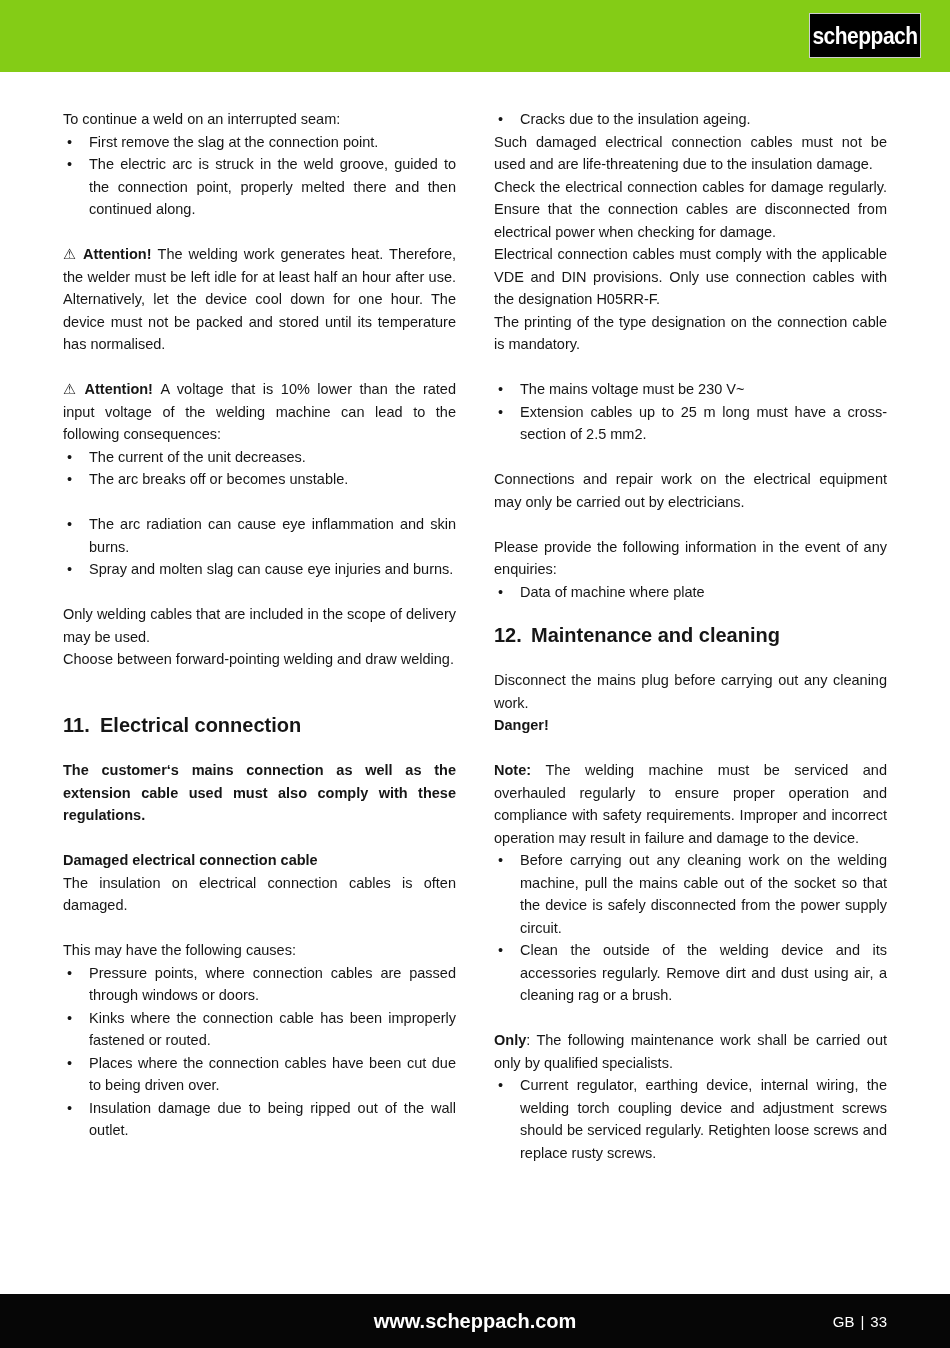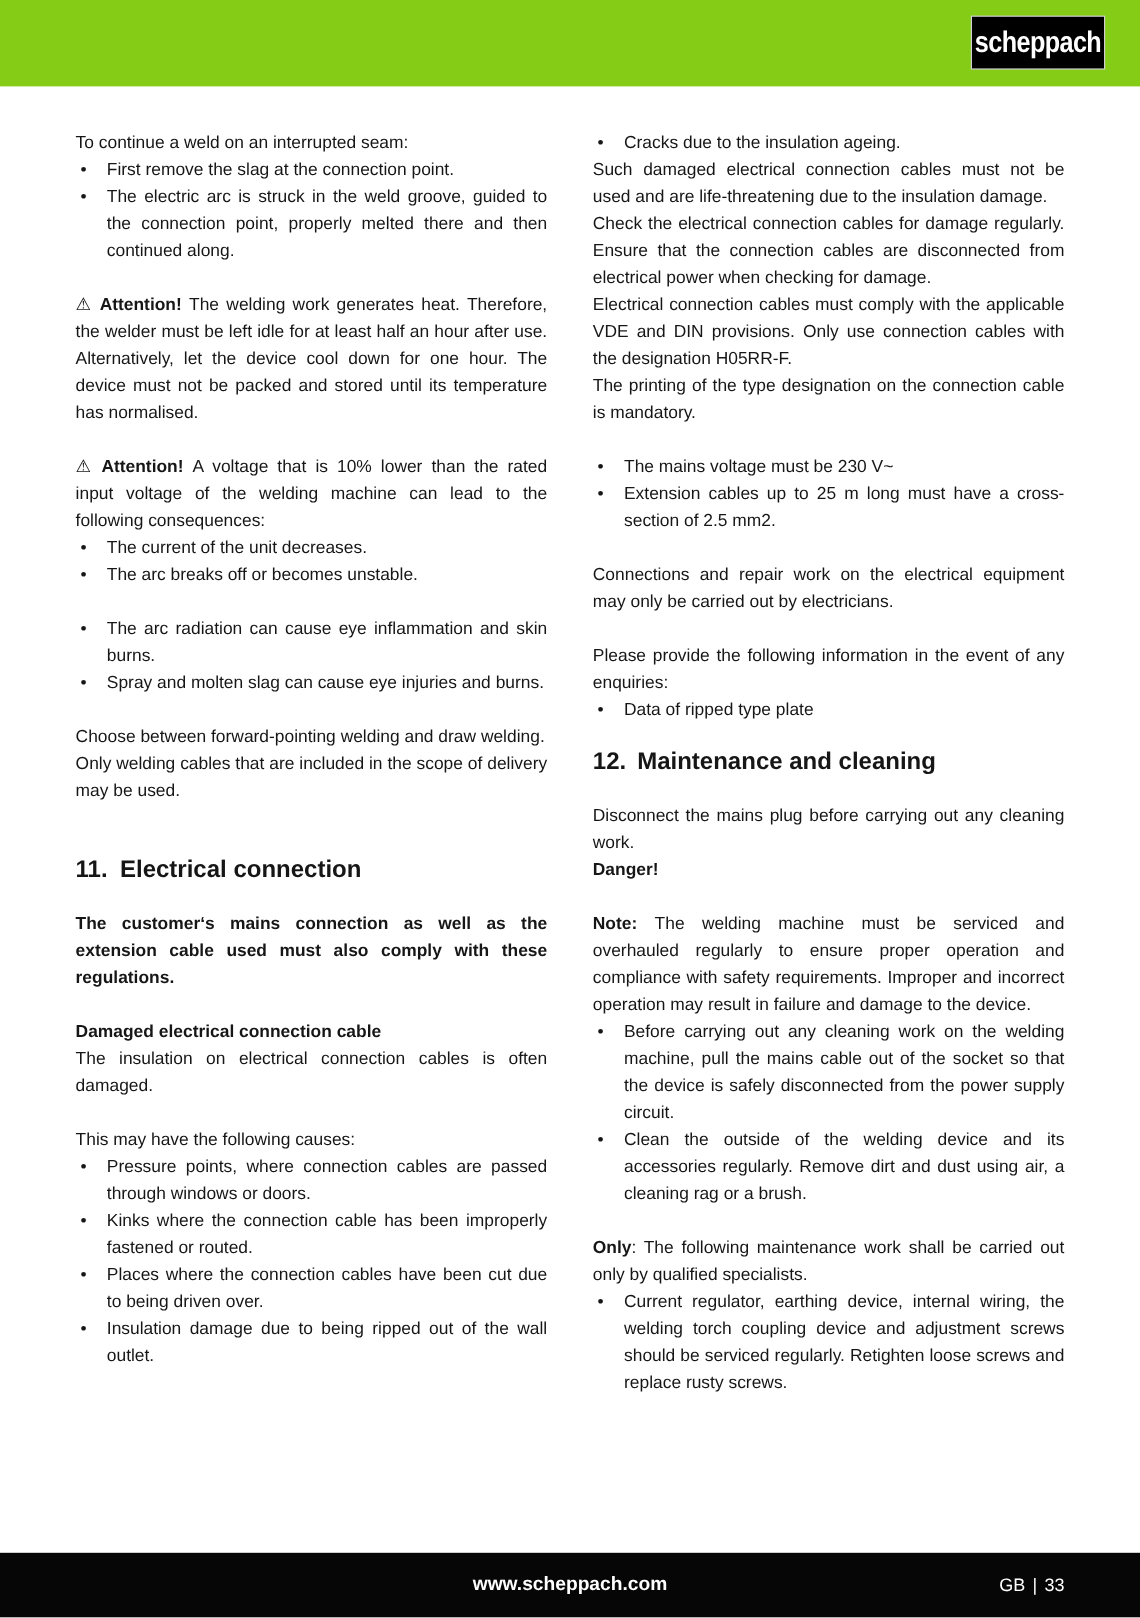--- a/index.html
+++ b/index.html
@@ -41,21 +41,21 @@
   .h2 .num { display:inline-block; min-width:37px; }
   .li { display:flex; }
   .li .dot { flex:0 0 22px; padding-left:4px; }
   .li .btext { flex:1; text-align:justify; min-width:0; }
   .footer {
     position:absolute; bottom:0; left:0; width:950px; height:54px;
     background:#060606; color:#ffffff;
   }
   .site {
     position:absolute; left:0; right:0; top:50%; transform:translateY(-50%);
-    text-align:center; font-weight:bold; font-size:16px;
+    text-align:center; font-weight:bold; font-size:20px;
   }
   .pageno {
     position:absolute; right:63px; top:50%; transform:translateY(-50%);
     font-size:15px;
   }
   .pageno .sep { margin:0 6px; }
 </style>
 </head>
 <body>
 
@@ -99,22 +99,22 @@
           <div class="li">
             <span class="dot">•</span>
             <span class="btext">The arc radiation can cause eye inflammation and skin burns.</span>
           </div>
           <div class="li">
             <span class="dot">•</span>
             <span class="btext">Spray and molten slag can cause eye injuries and burns.</span>
           </div>
         </div>
         <div class="gap"></div>
+        <div class="p">Only welding cables that are included in the scope of delivery may be used.</div>
         <div class="p">Choose between forward-pointing welding and draw welding.</div>
-        <div class="p">Only welding cables that are included in the scope of delivery may be used.</div>
         <div class="gap"></div>
         <div class="h2"><span class="num">11.</span><span>Electrical connection</span></div>
         <div class="p bold">The customer‘s mains connection as well as the extension cable used must also comply with these regulations.</div>
         <div class="gap"></div>
         <div class="p bold">Damaged electrical connection cable</div>
         <div class="p">The insulation on electrical connection cables is often damaged.</div>
         <div class="gap"></div>
         <div class="p">This may have the following causes:</div>
         <div class="bullets">
           <div class="li">
@@ -157,21 +157,21 @@
             <span class="btext">Extension cables up to 25 m long must have a cross-section of 2.5 mm2.</span>
           </div>
         </div>
         <div class="gap"></div>
         <div class="p">Connections and repair work on the electrical equipment may only be carried out by electricians.</div>
         <div class="gap"></div>
         <div class="p">Please provide the following information in the event of any enquiries:</div>
         <div class="bullets">
           <div class="li">
             <span class="dot">•</span>
-            <span class="btext">Data of ripped type plate</span>
+            <span class="btext">Data of machine where plate</span>
           </div>
         </div>
         <div class="h2"><span class="num">12.</span><span>Maintenance and cleaning</span></div>
         <div class="p">Disconnect the mains plug before carrying out any cleaning work.</div>
         <div class="p bold">Danger!</div>
         <div class="gap"></div>
         <div class="p"><span class="lead">Note: </span>The welding machine must be serviced and overhauled regularly to ensure proper operation and compliance with safety requirements. Improper and incorrect operation may result in failure and damage to the device.</div>
         <div class="bullets">
           <div class="li">
             <span class="dot">•</span>

